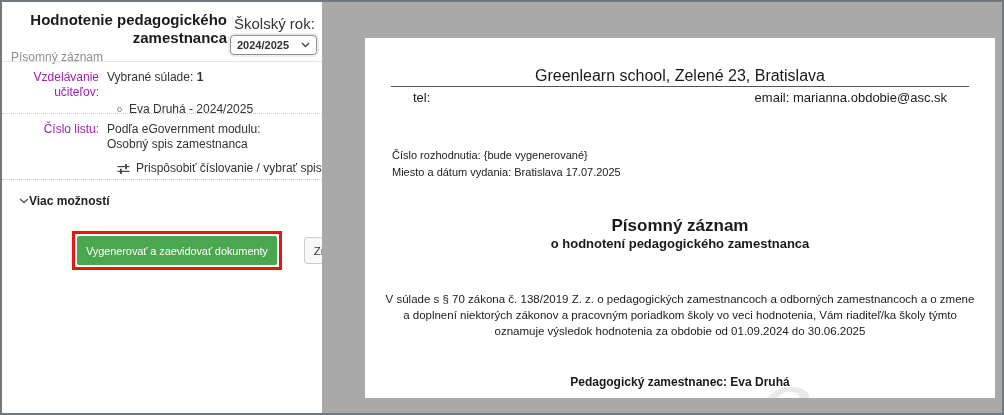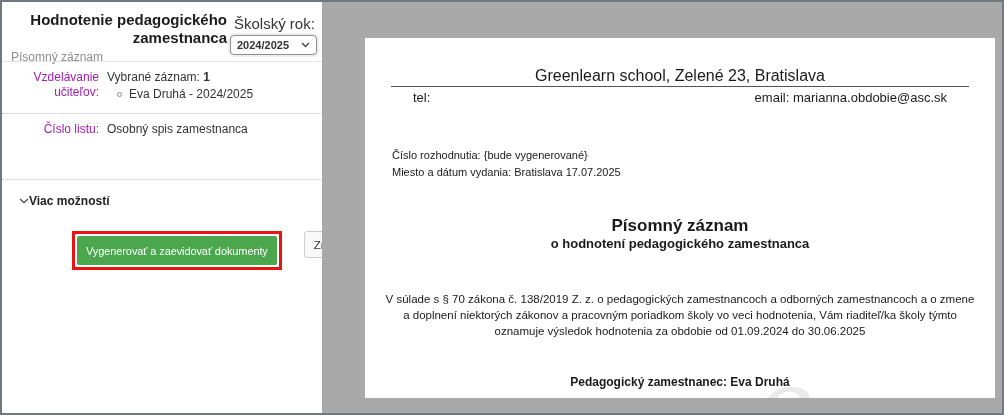--- a/index.html
+++ b/index.html
@@ -43,35 +43,35 @@
   .sep.dotted { border-top: 1px dotted #c6c6c6; }
 
   .row { position: absolute; left: 0; right: 0; display: flex; line-height: 15px; }
   .row-label { width: 97px; flex: 0 0 auto; text-align: right; color: #a21caf; }
   .row-value { margin-left: 8px; }
   .bullet-ring {
     display: inline-block; width: 5px; height: 5px; border: 1px solid #8a8a8a;
     border-radius: 50%; margin-right: 7px; vertical-align: 1px;
   }
   .bold { font-weight: bold; }
-  .record-line { margin-top: 2px; padding-left: 10px; }
+  .record-line { margin-top: 17px; padding-left: 10px; }
 
   .customize-link {
     margin-top: 9px; margin-left: 10px;
     display: flex; align-items: center; gap: 6px; cursor: pointer; color: #333;
   }
   .more-row {
     position: absolute; left: 17px; top: 192px;
     display: flex; align-items: center; 
     font-weight: bold; color: #222; cursor: pointer;
   }
 
   .buttons-row {
     position: absolute; left: 70px; top: 229px;
-    display: flex; align-items: flex-start; gap: 22px; white-space: nowrap;
+    display: flex; align-items: center; gap: 22px; white-space: nowrap;
   }
   .highlight-box { border: 3px solid #e81414; padding: 2px; background: #fff; }
   .btn-generate {
     display: block; border: none; background: #4aa74e; color: #fff;
     height: 29px; padding: 0 9px; font-size: 11px; letter-spacing: -0.1px;
     font-family: "Liberation Sans", sans-serif; border-radius: 2px; cursor: pointer;
     white-space: nowrap;
   }
   .btn-cancel {
     height: 27px; padding: 0 9px; font-size: 11.5px; color: #333;
@@ -135,35 +135,47 @@
           </span>
         </div>
       </div>
 
       <div class="sep" style="top:59px"></div>
 
       <div class="row" style="top:68px">
         <div class="row-label">Vzdelávanie učiteľov:</div>
         <div class="row-value">
           <div>
-            <span>Vybrané záznam:</span>
+            <span>Vybrané súlade:</span>
             <span class="bold">1</span>
           </div>
           <div class="record-line">
             <span class="bullet-ring"></span><span>Eva Druhá - 2024/2025</span>
           </div>
         </div>
       </div>
 
       <div class="sep dotted" style="top:111px"></div>
 
       <div class="row" style="top:120px">
         <div class="row-label">Číslo listu:</div>
         <div class="row-value">
+          <div>Podľa eGovernment modulu:</div>
           <div>Osobný spis zamestnanca</div>
+          <div class="customize-link">
+            <span>
+              <svg class="icon-svg" width="13" height="12" viewBox="0 0 13 12">
+                <rect x="0.5" y="3" width="12" height="1.2" fill="#444"></rect>
+                <rect x="0.5" y="7.8" width="12" height="1.2" fill="#444"></rect>
+                <rect x="8.2" y="1" width="1.8" height="5.2" fill="#444"></rect>
+                <rect x="3" y="5.8" width="1.8" height="5.2" fill="#444"></rect>
+              </svg>
+            </span>
+            <span>Prispôsobiť číslovanie / vybrať spis</span>
+          </div>
         </div>
       </div>
 
       <div class="sep dotted" style="top:177px"></div>
 
       <div class="more-row">
         <span>
           <svg class="icon-svg" width="10" height="6" viewBox="0 0 10 6">
               <polyline points="1,1 5,4.6 9,1" fill="none" stroke="#555" stroke-width="1.4"></polyline>
             </svg>

